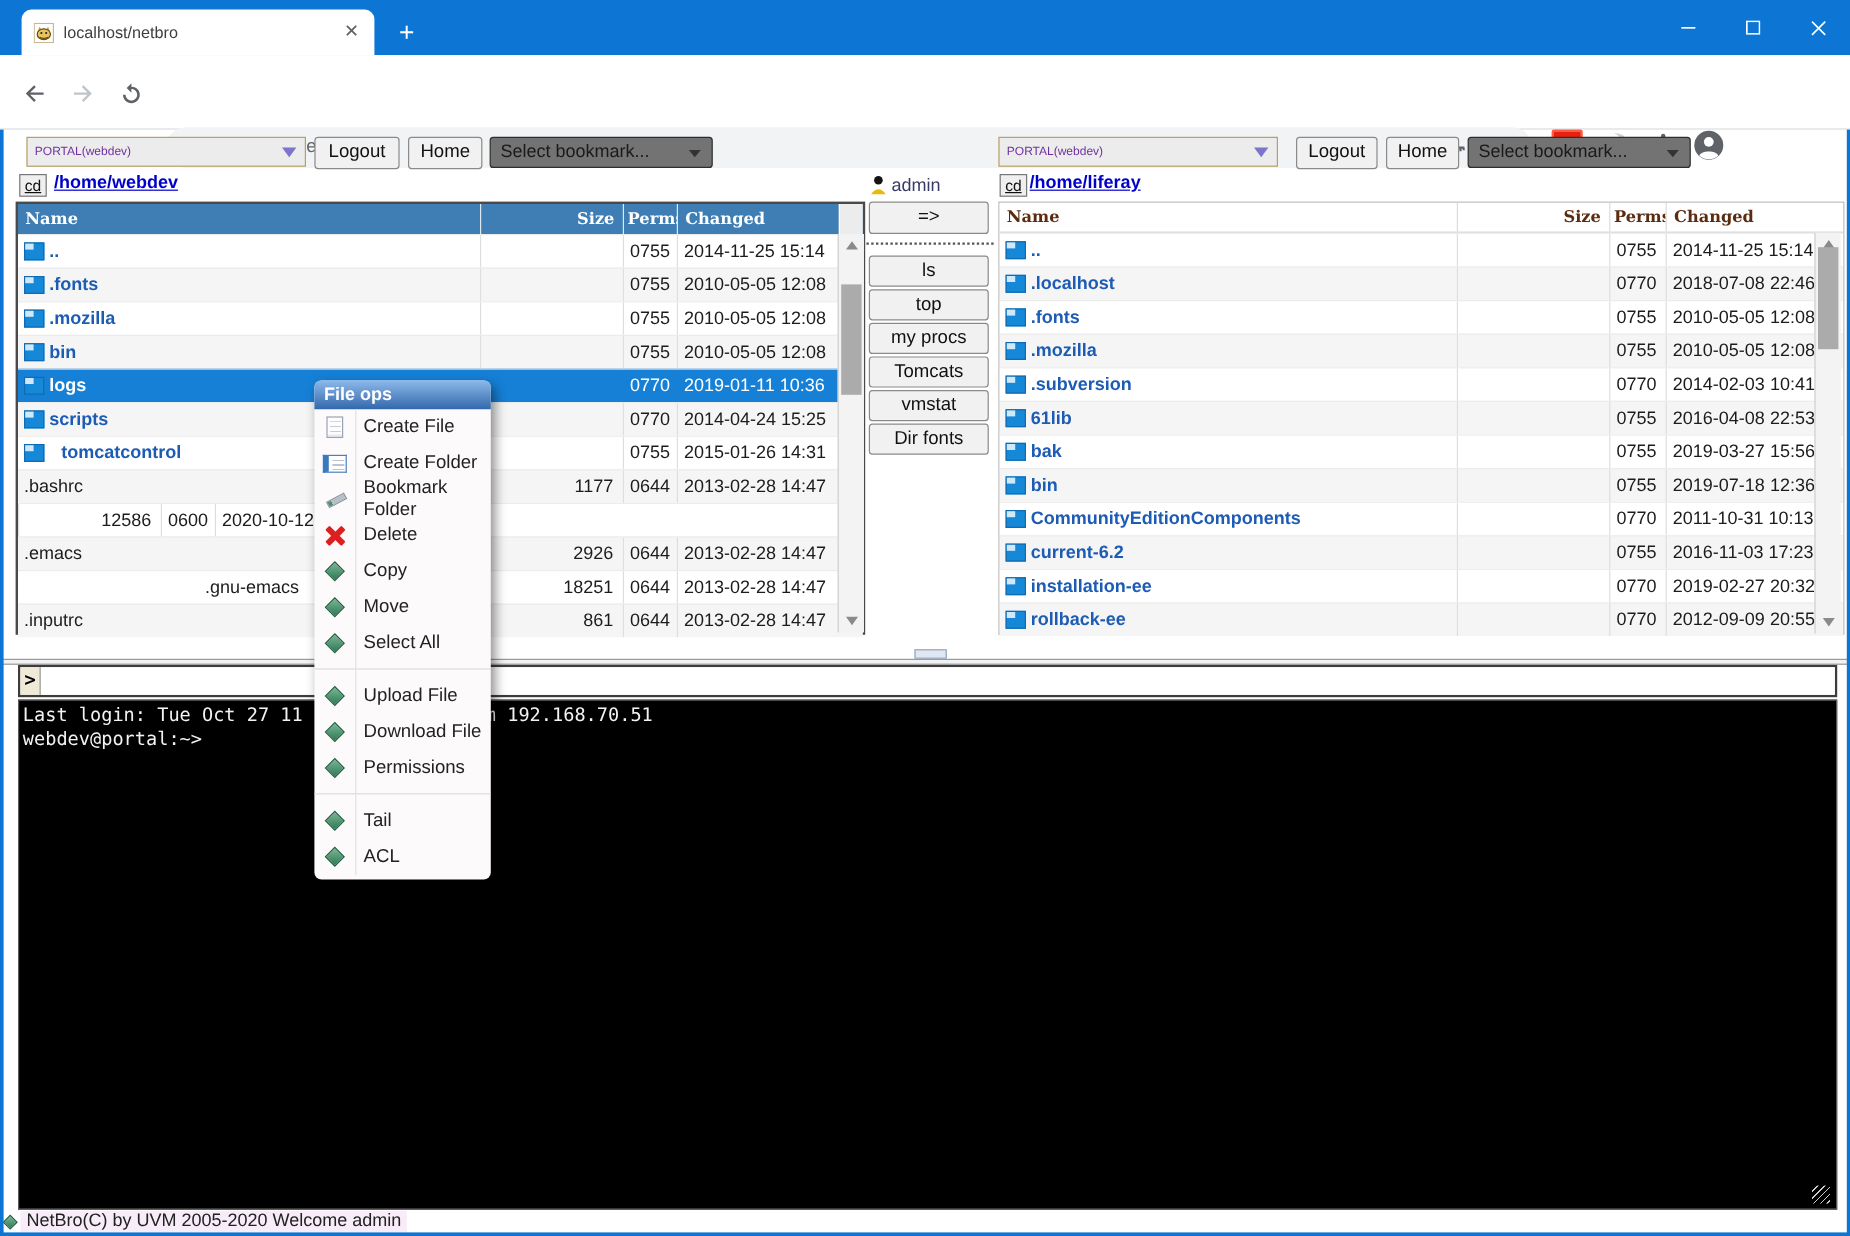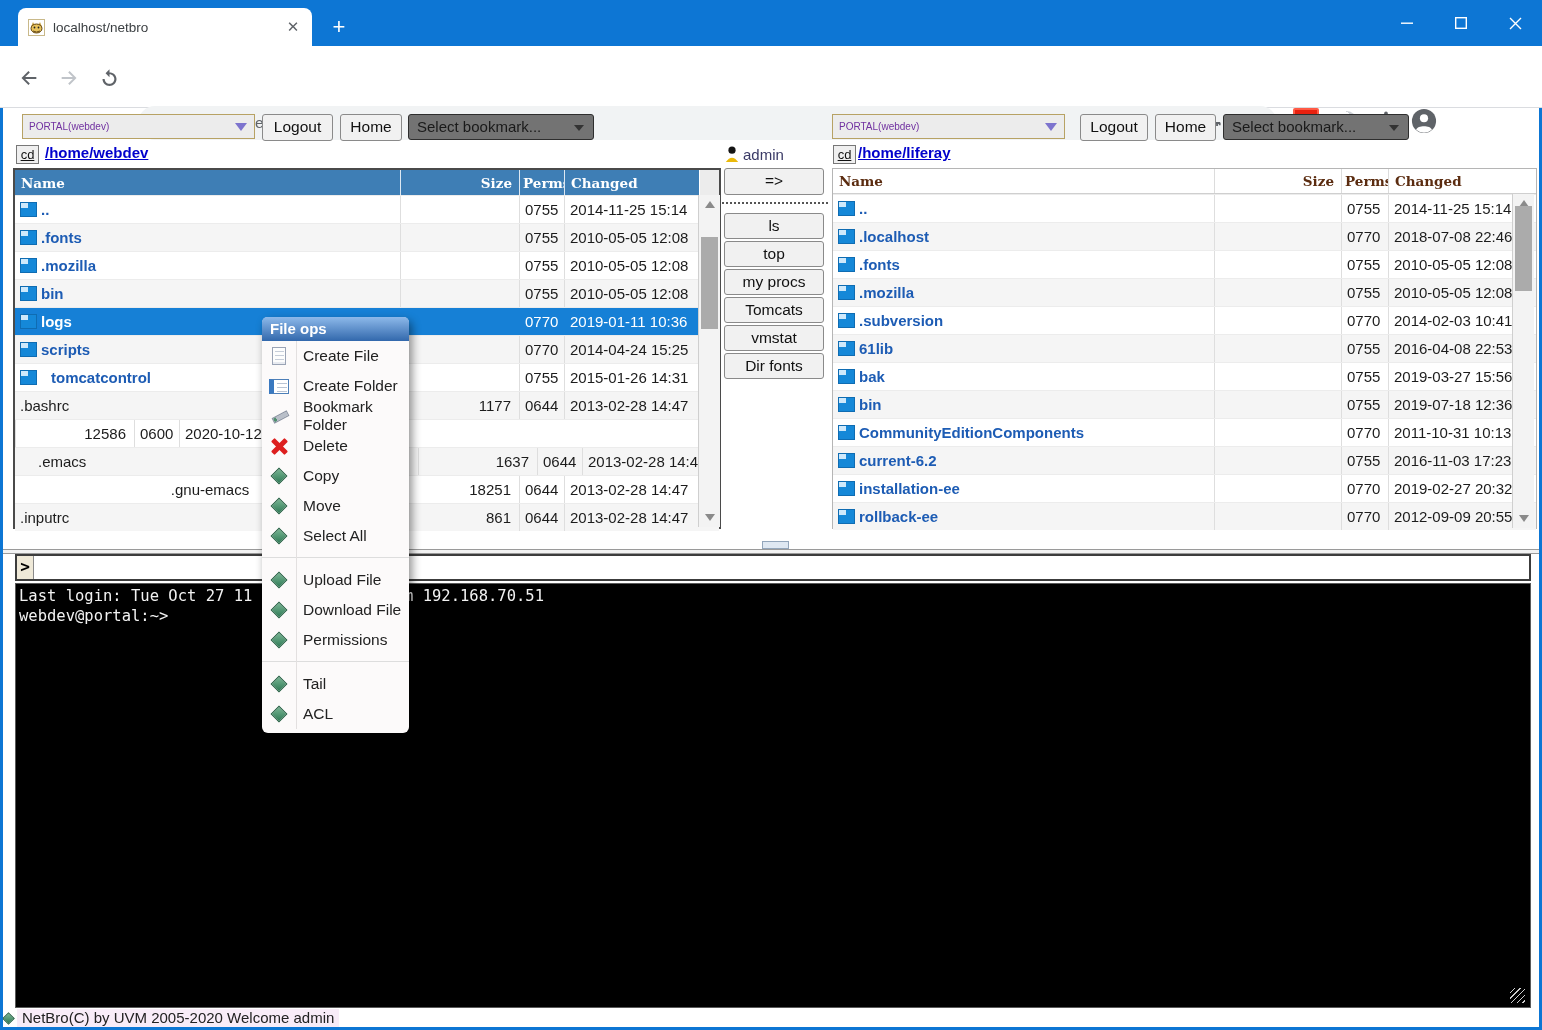--- a/index.html
+++ b/index.html
@@ -349,24 +349,24 @@
       <div class="td size" style="width: 119px;">1177</div>
       <div class="td perms" style="width: 45px;">0644</div>
       <div class="td changed" style="width: 135px;">2013-02-28 14:47</div>
     </div>
     <div class="trow">
       <div class="td size" style="width: 119px;">12586</div>
       <div class="td perms" style="width: 45px;">0600</div>
       <div class="td changed" style="width: 135px;">2020-10-12 08:24</div>
     </div>
     <div class="trow alt">
-      <div class="td name" style="width: 385px; margin-left: 18px;">
+      <div class="td name" style="width: 385px;">
         <span class="fname">.emacs</span>
       </div>
-      <div class="td size" style="width: 119px;">1637</div>
+      <div class="td size" style="width: 119px;">2926</div>
       <div class="td perms" style="width: 45px;">0644</div>
       <div class="td changed" style="width: 135px;">2013-02-28 14:47</div>
     </div>
     <div class="trow">
       <div class="td name" style="width: 385px; justify-content: center;">
         <span class="fname">.gnu-emacs</span>
       </div>
       <div class="td size" style="width: 119px;">18251</div>
       <div class="td perms" style="width: 45px;">0644</div>
       <div class="td changed" style="width: 135px;">2013-02-28 14:47</div>

